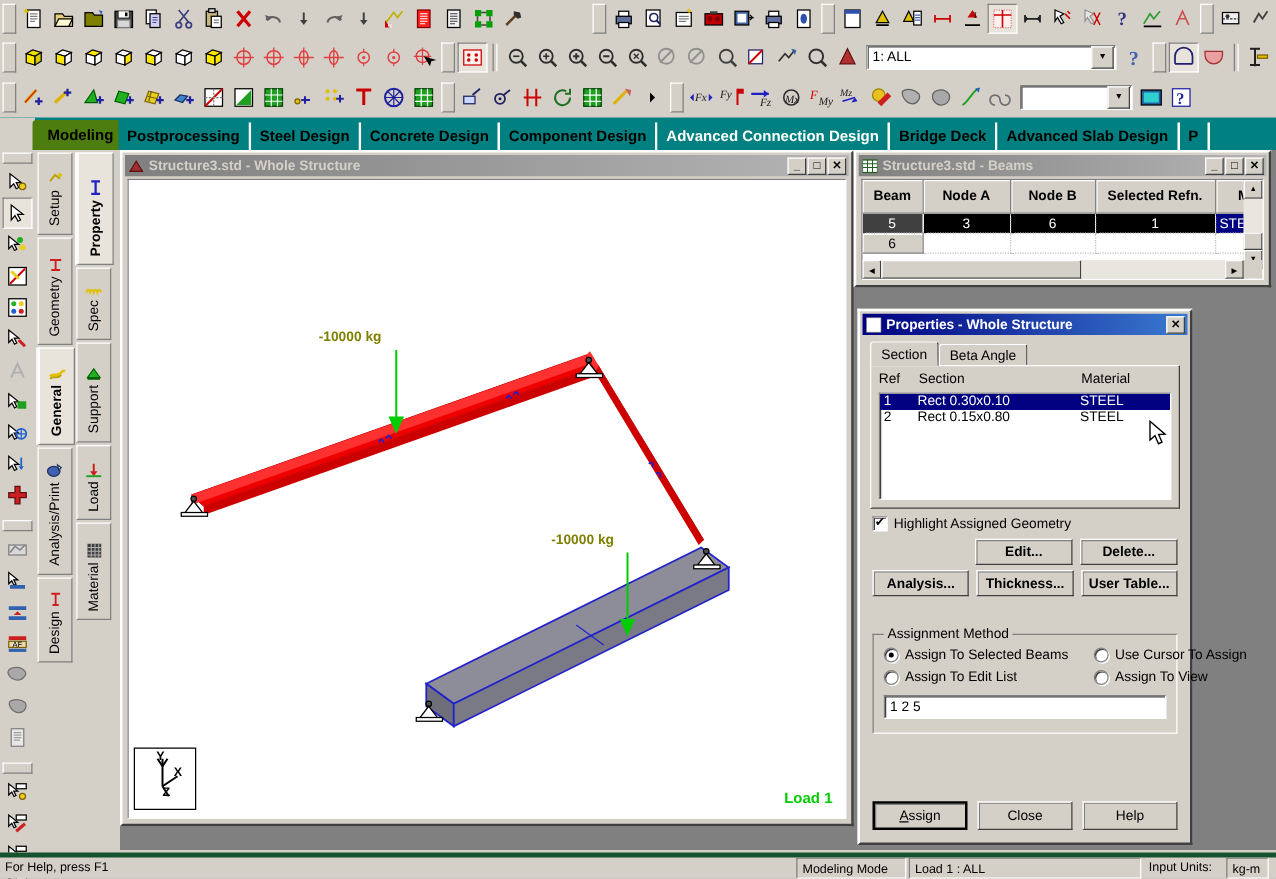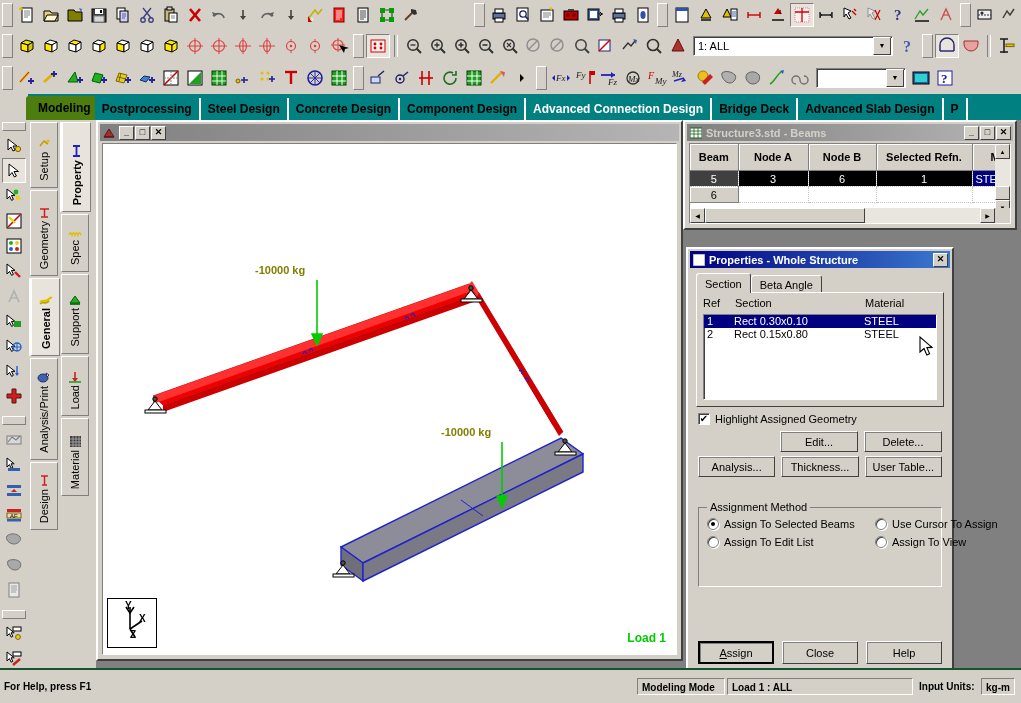--- a/index.html
+++ b/index.html
@@ -312,21 +312,21 @@
     border-right:1px solid #404040;border-bottom:1px solid #404040;
     box-shadow:1px 1px 0 #808080 inset;
     font-size:11px;
     display:flex;align-items:center;justify-content:center;
     box-sizing:border-box;
     font-family:"Liberation Sans", sans-serif;
   }
   .btn.def{border:2px solid #000;}
   .btngrid{position:absolute;left:10px;top:182px;right:10px;}
   .btnrow{display:flex;gap:6px;margin-bottom:4px;height:21px;}
-  .btnrow .btn{flex:1;}
+  .btnrow .btn{flex:1;font-weight:bold;}
   .spacer{flex:1;}
 
   .group{
     position:absolute;left:10px;top:258px;right:10px;height:80px;
     border-left:1px solid #808080;border-top:1px solid #808080;
     border-right:1px solid #fff;border-bottom:1px solid #fff;
     box-sizing:border-box;
   }
   .group .legend{
     position:absolute;left:8px;top:-7px;background:#d4d0c8;padding:0 3px;font-size:11px;
@@ -348,27 +348,26 @@
     border-right:1px solid #fff;border-bottom:1px solid #fff;
     box-shadow:inset 1px 1px 0 #404040;
     font-size:11px;line-height:19px;padding-left:4px;box-sizing:border-box;
   }
   .dlgfooter{position:absolute;left:10px;right:10px;bottom:10px;height:23px;display:flex;gap:8px;justify-content:flex-end;}
   .dlgfooter .btn{width:78px;height:23px;}
   .underl{text-decoration:underline;}
 
   
   .status{
-    position:absolute;left:0;bottom:0;width:1021px;height:35px;
+    position:absolute;left:0;bottom:0;width:1021px;height:21px;
     background:#d4d0c8;
     display:flex;align-items:center;
     font-size:10px;
-    border-top:2px solid #14532d;
+    border-top:4px solid #14532d;
     box-sizing:border-box;
-    font-weight:bold;
   }
   .spane{
     height:17px;line-height:17px;
     border-left:1px solid #808080;border-top:1px solid #808080;
     border-right:1px solid #fff;border-bottom:1px solid #fff;
     box-sizing:border-box;padding:0 4px;
     margin-right:2px;white-space:nowrap;overflow:hidden;
   }
   .spane.flat{border:none;box-shadow:none;}
   .cursor-arrow{position:absolute;pointer-events:none;}
@@ -1323,20 +1322,21 @@
   <div class="mdi">
 
     <div class="win" id="win-structure">
       <div class="titlebar inactive">
         <span class="tb-ico">
           <svg width="12" height="12" viewBox="0 0 12 12">
               <path d="M1 10l5-8 5 8z" fill="#a03030" stroke="#601010"></path>
               <path d="M1 10h10" stroke="#601010"></path>
             </svg>
         </span>
+        <span class="tb-title">Structure3.std - Whole Structure</span>
         <span class="tb-btns">
           <span class="sysbtn">_</span>
           <span class="sysbtn">□</span>
           <span class="sysbtn">✕</span>
         </span>
       </div>
 
       <div class="canvas">
         <svg width="579" height="516" viewBox="0 0 579 516" style="display:block">
 
@@ -1550,20 +1550,21 @@
         <span>Use Cursor To Assign</span>
       </div>
       <div class="rline" style="left:8px;top:28px">
         <span class="radio"></span>
         <span>Assign To Edit List</span>
       </div>
       <div class="rline" style="left:176px;top:28px">
         <span class="radio"></span>
         <span>Assign To View</span>
       </div>
+      <div class="editlist" placeholder="">1 2 5</div>
     </div>
 
     <div class="dlgfooter">
       <div class="btn def">
           <span class="underl">A</span>
           <span>ssign</span>
         </div>
       <div class="btn">Close</div>
       <div class="btn">Help</div>
     </div>

